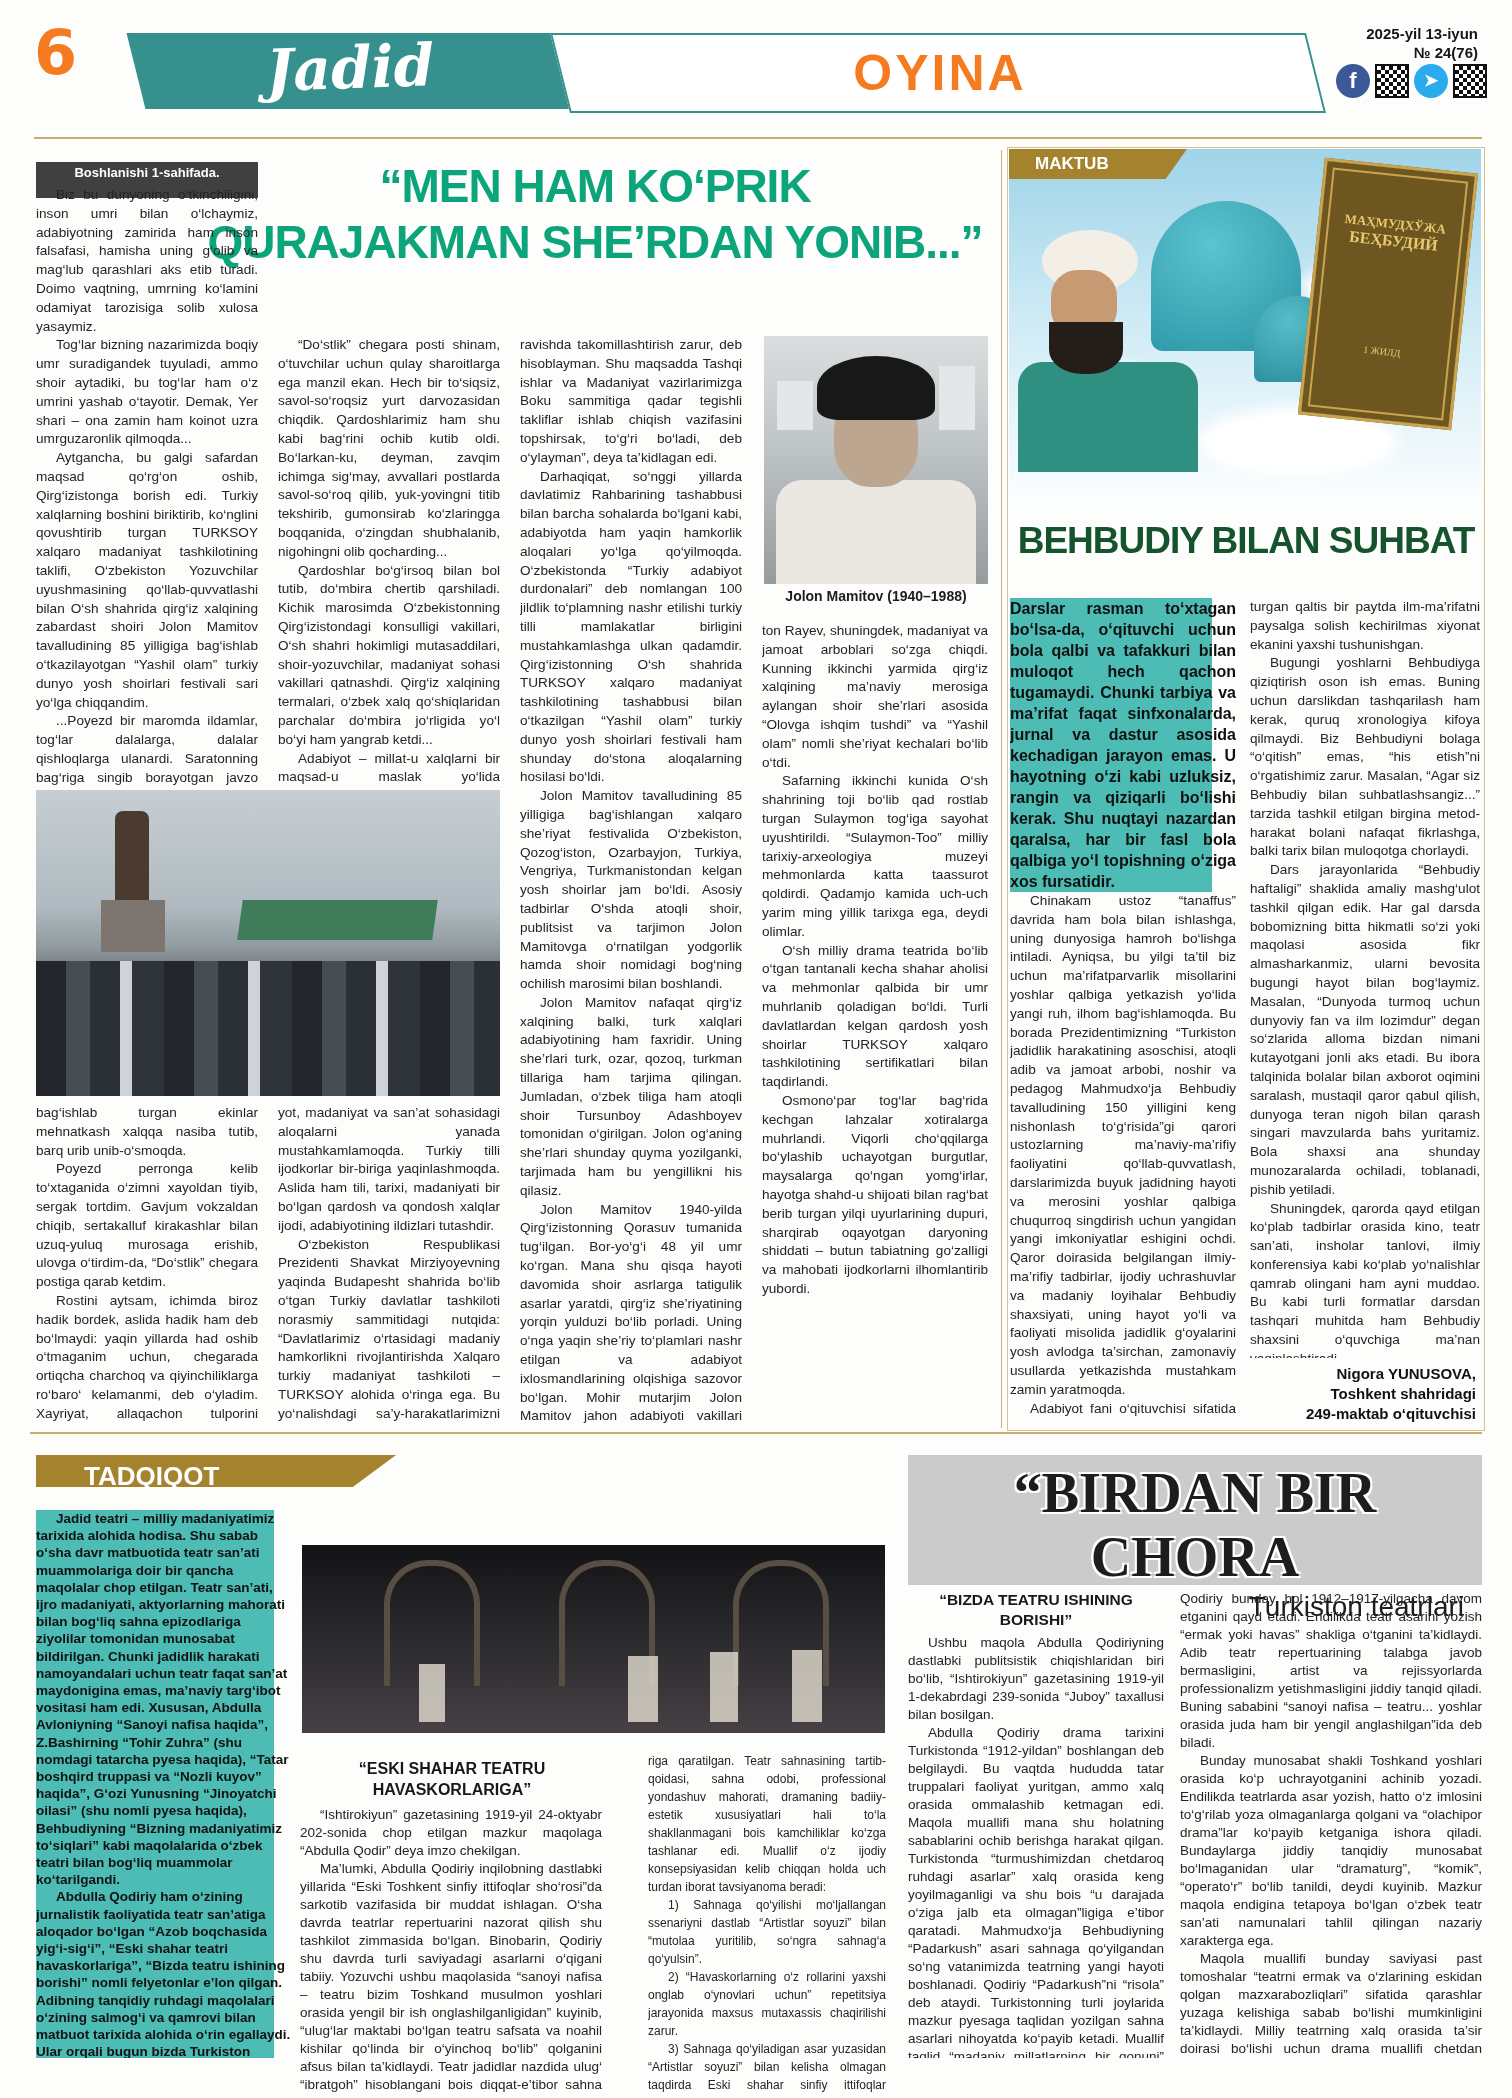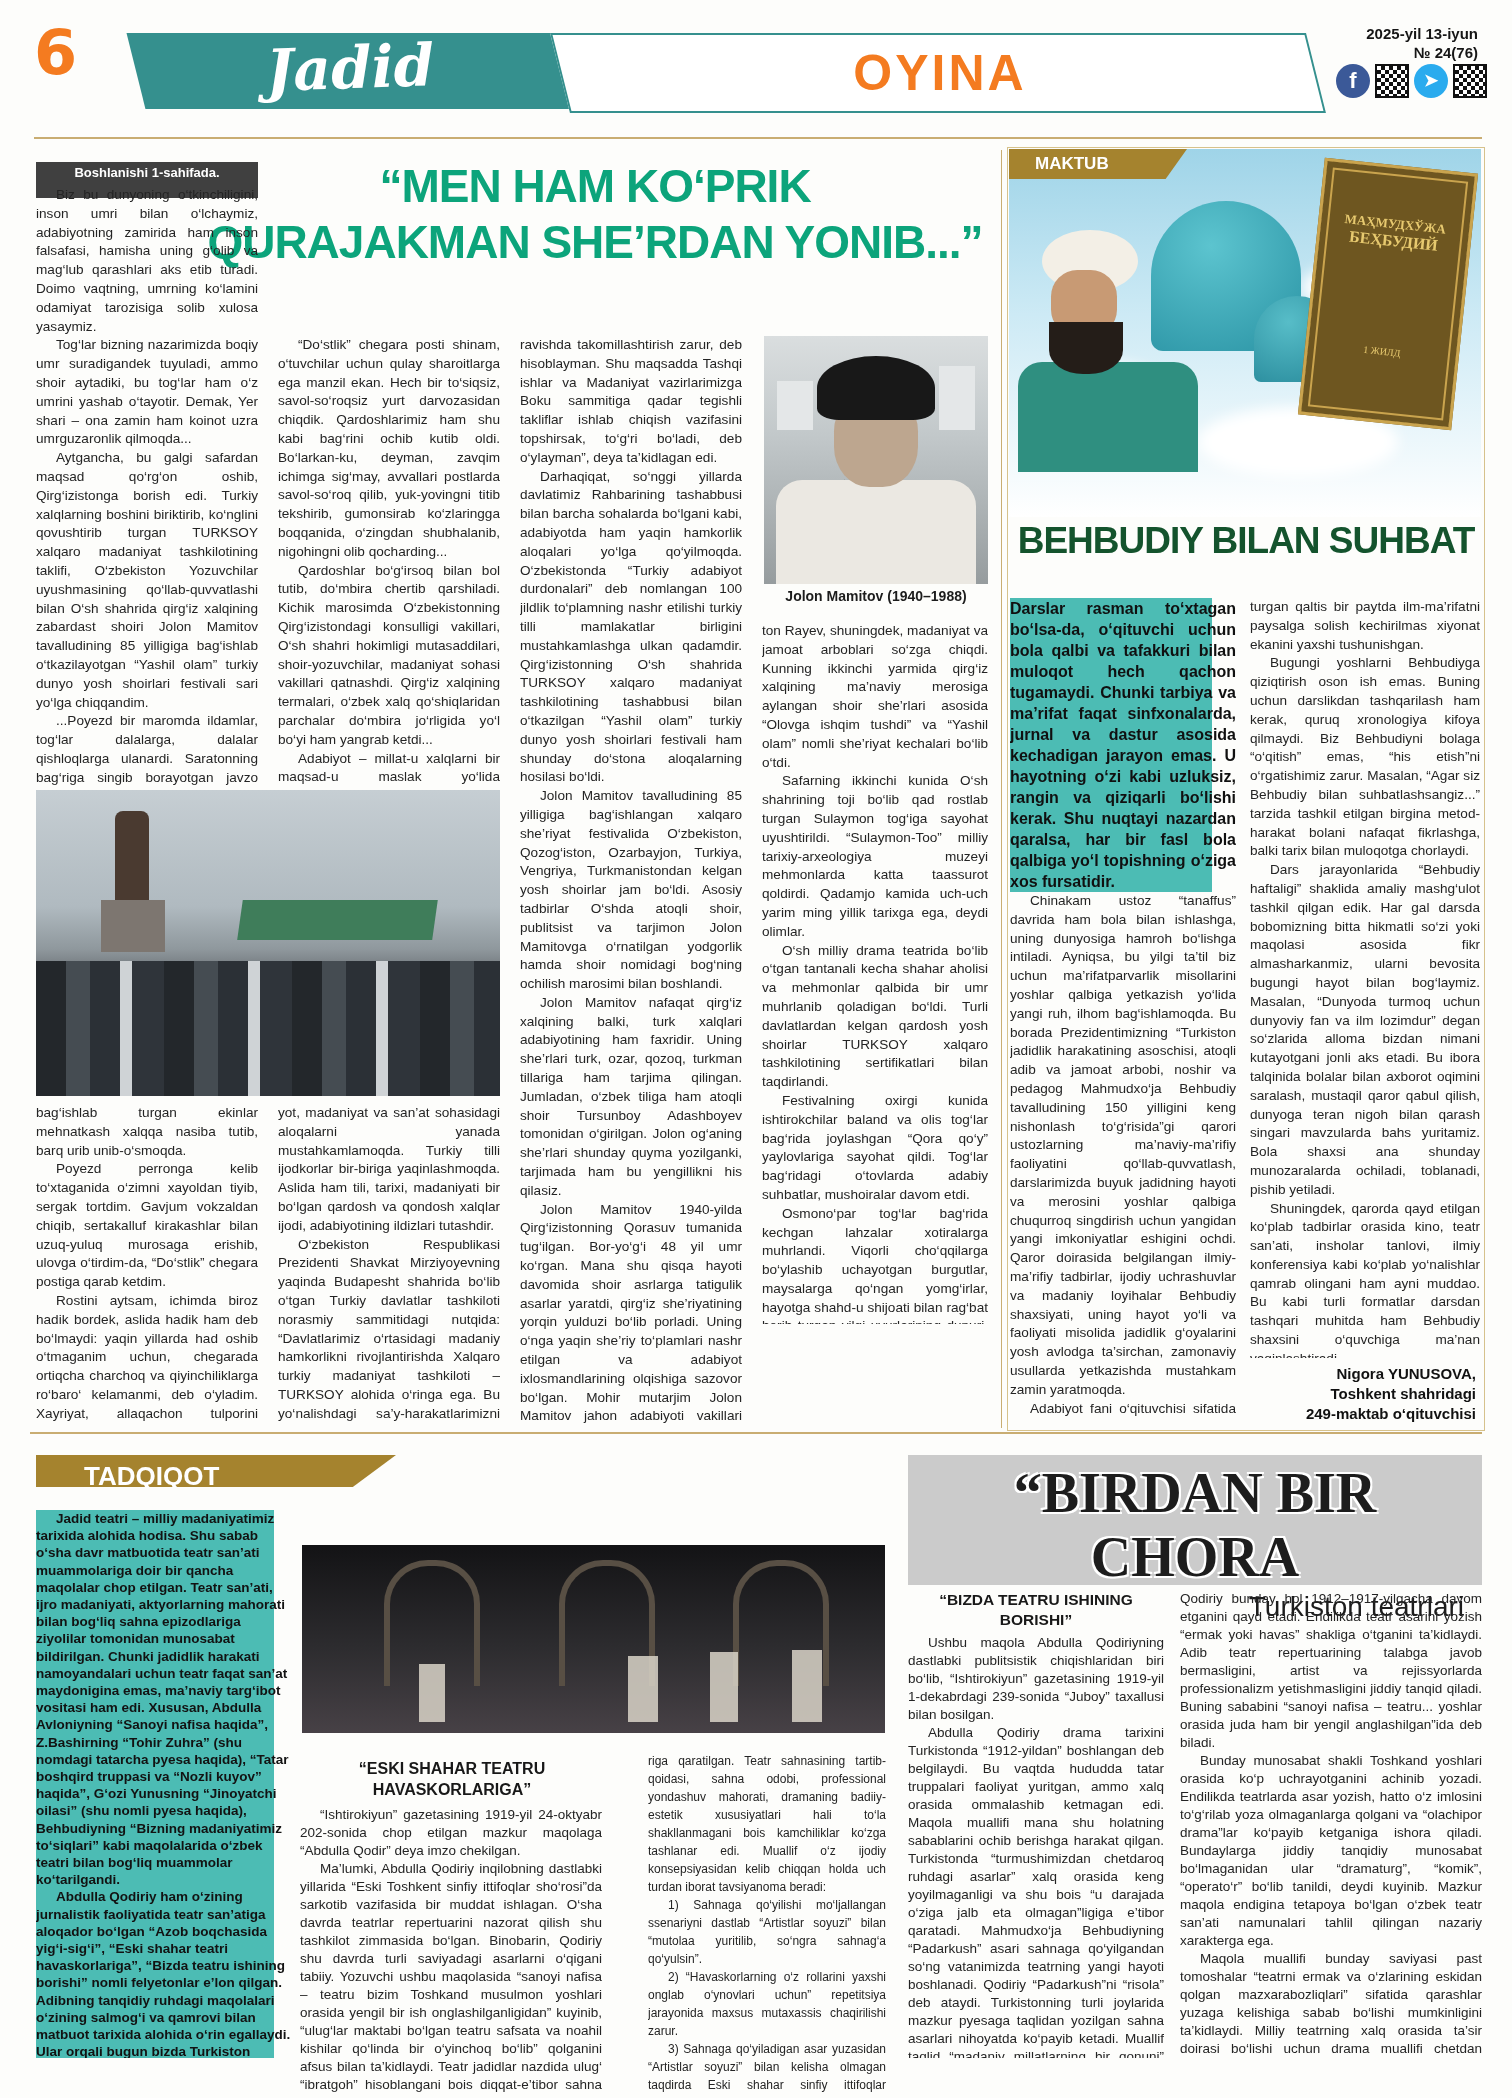--- a/index.html
+++ b/index.html
@@ -141,21 +141,20 @@
     <div class="mp-jacket"></div>
     <div class="mp-face"></div>
     <div class="mp-hair"></div>
   </div>
   <div class="caption" style="left:750px;top:588px;width:252px;">Jolon Mamitov (1940–1988)</div>
 
   <div class="col" style="left:762px;top:622px;width:226px;height:702px;">
     <p class="ni">ton Rayev, shuningdek, madaniyat va jamoat arboblari so‘zga chiqdi. Kunning ikkinchi yarmida qirg‘iz xalqining ma’naviy merosiga aylangan shoir she’rlari asosida “Olovga ishqim tushdi” va “Yashil olam” nomli she’riyat kechalari bo‘lib o‘tdi.</p>
     <p>Safarning ikkinchi kunida O‘sh shahrining toji bo‘lib qad rostlab turgan Sulaymon tog‘iga sayohat uyushtirildi. “Sulaymon-Too” milliy tarixiy-arxeologiya muzeyi mehmonlarda katta taassurot qoldirdi. Qadamjo kamida uch-uch yarim ming yillik tarixga ega, deydi olimlar.</p>
     <p>O‘sh milliy drama teatrida bo‘lib o‘tgan tantanali kecha shahar aholisi va mehmonlar qalbida bir umr muhrlanib qoladigan bo‘ldi. Turli davlatlardan kelgan qardosh yosh shoirlar TURKSOY xalqaro tashkilotining sertifikatlari bilan taqdirlandi.</p>
-    <p>Festivalning oxirgi kunida ishtirokchilar baland va olis tog‘lar bag‘rida joylashgan “Qora qo‘y” yaylovlariga sayohat qildi. Tog‘lar bag‘ridagi o‘tovlarda adabiy suhbatlar, mushoiralar davom etdi.</p>
     <p>Osmono‘par tog‘lar bag‘rida kechgan lahzalar xotiralarga muhrlandi. Viqorli cho‘qqilarga bo‘ylashib uchayotgan burgutlar, maysalarga qo‘ngan yomg‘irlar, hayotga shahd-u shijoati bilan rag‘bat berib turgan yilqi uyurlarining dupuri, sharqirab oqayotgan daryoning shiddati – butun tabiatning go‘zalligi va mahobati ijodkorlarni ilhomlantirib yubordi.</p>
 
   </div>
 
   <div class="photo gphoto" style="left:36px;top:790px;width:464px;height:306px;">
     <div class="gp-roof"></div>
     <div class="gp-statue"></div>
     <div class="gp-pedestal"></div>
     <div class="gp-crowd"></div>
   </div>

